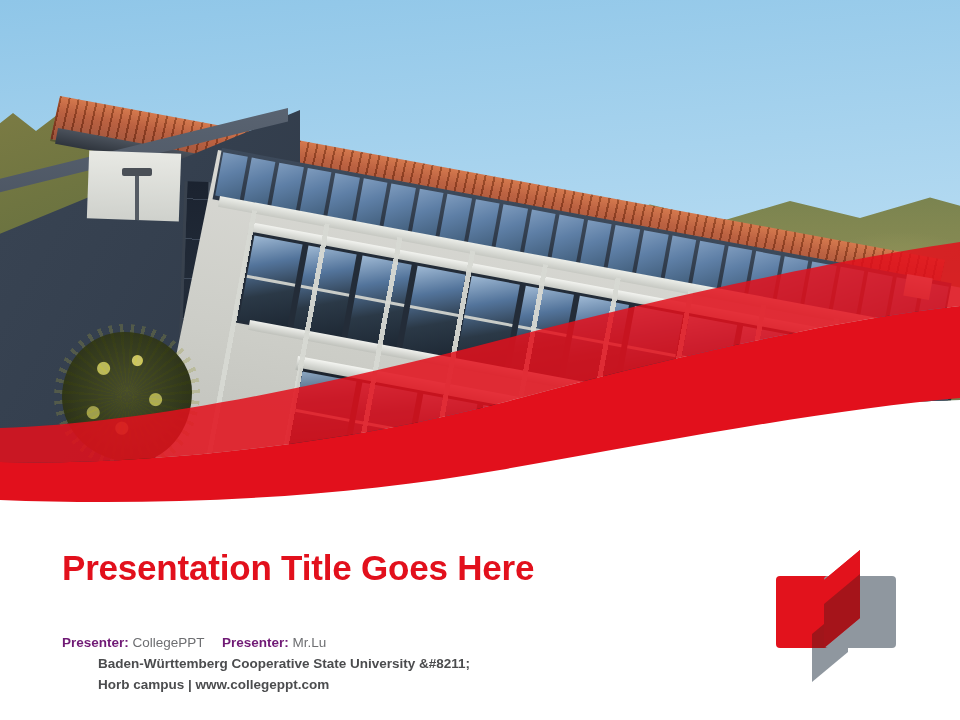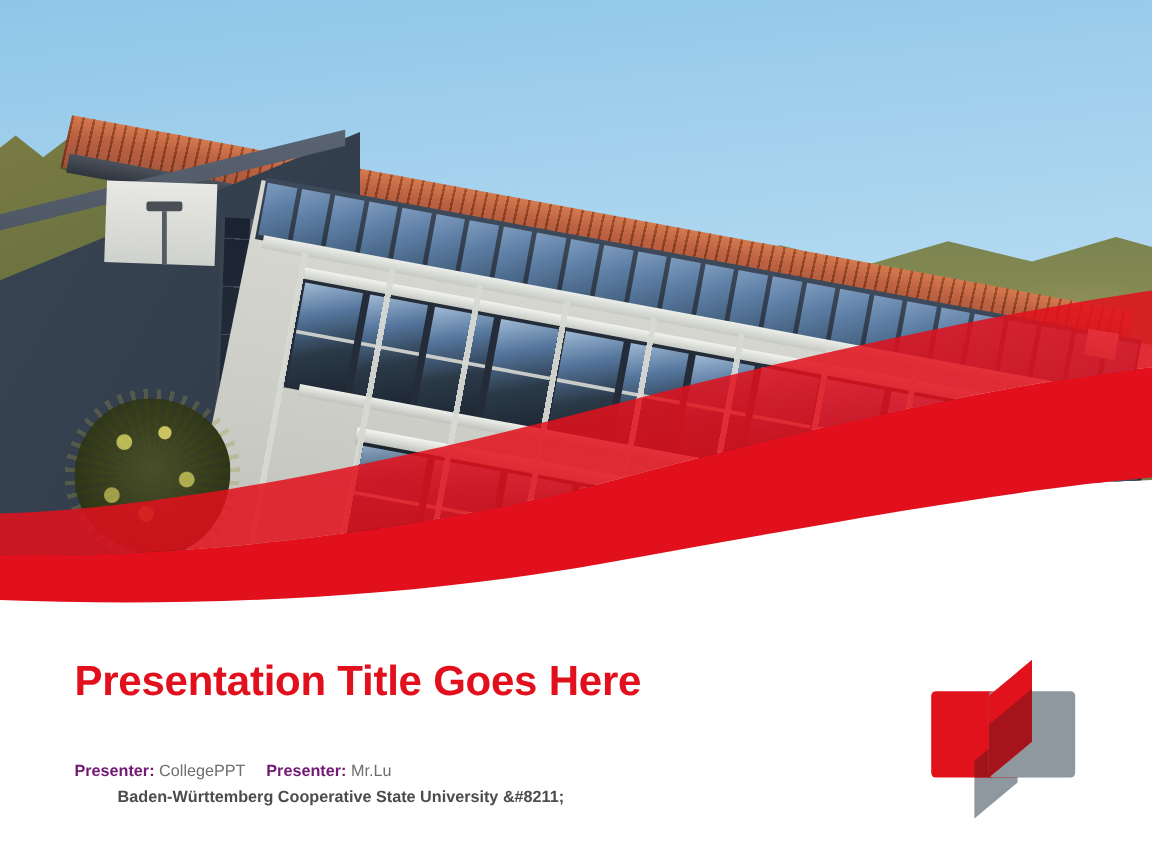--- a/index.html
+++ b/index.html
@@ -345,20 +345,21 @@
 
   <div id="subtext">
     <div>
       <span class="lbl">Presenter:</span>
       <span class="val">CollegePPT</span>
       <span class="gap"></span>
       <span class="lbl">Presenter:</span>
       <span class="val">Mr.Lu</span>
     </div>
     <div class="l2">Baden-Württemberg Cooperative State University &amp;#8211;</div>
+    <div class="l2">Horb campus  |  www.collegeppt.com</div>
   </div>
 
   <svg id="logo" viewBox="0 0 140 140">
 
     <polygon points="46,86 82,56 82,104 46,134" fill="#8f979f"></polygon>
 
     <rect x="10" y="28" width="72" height="72" rx="4" fill="#e2121c"></rect>
 
     <polygon points="46,86 82,56 82,100 46,100" fill="#a0151a"></polygon>
 

